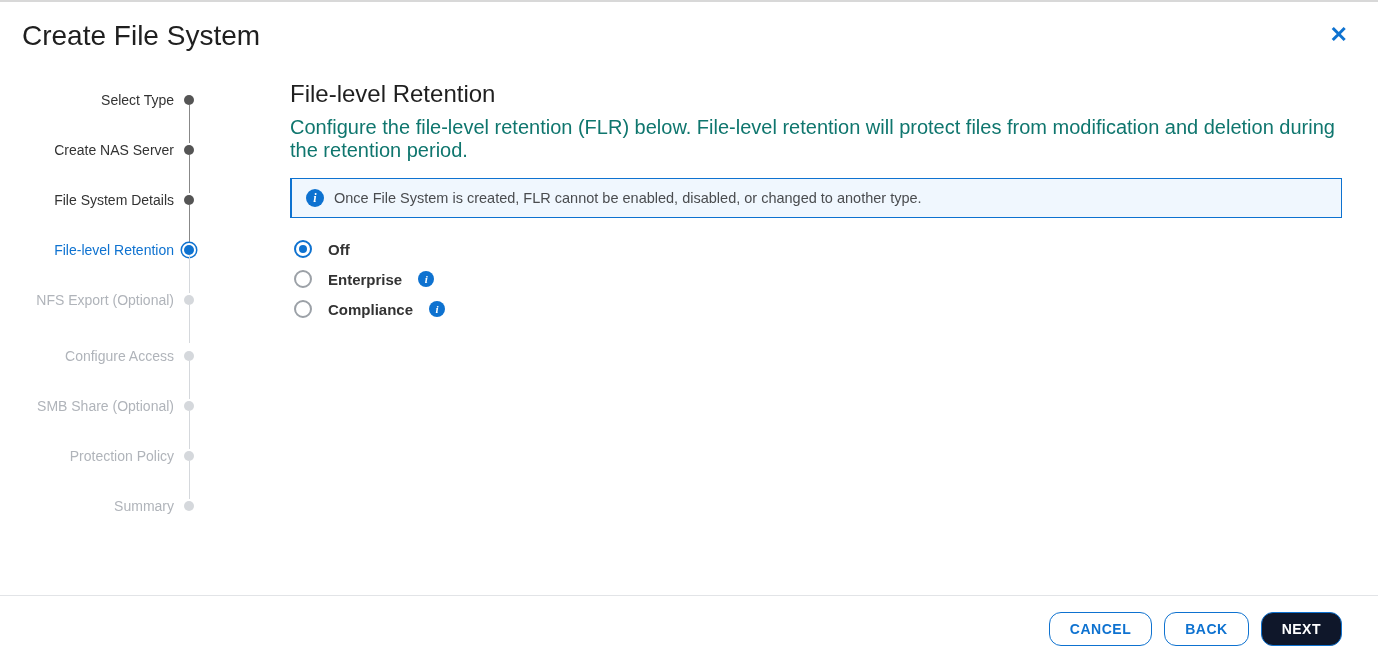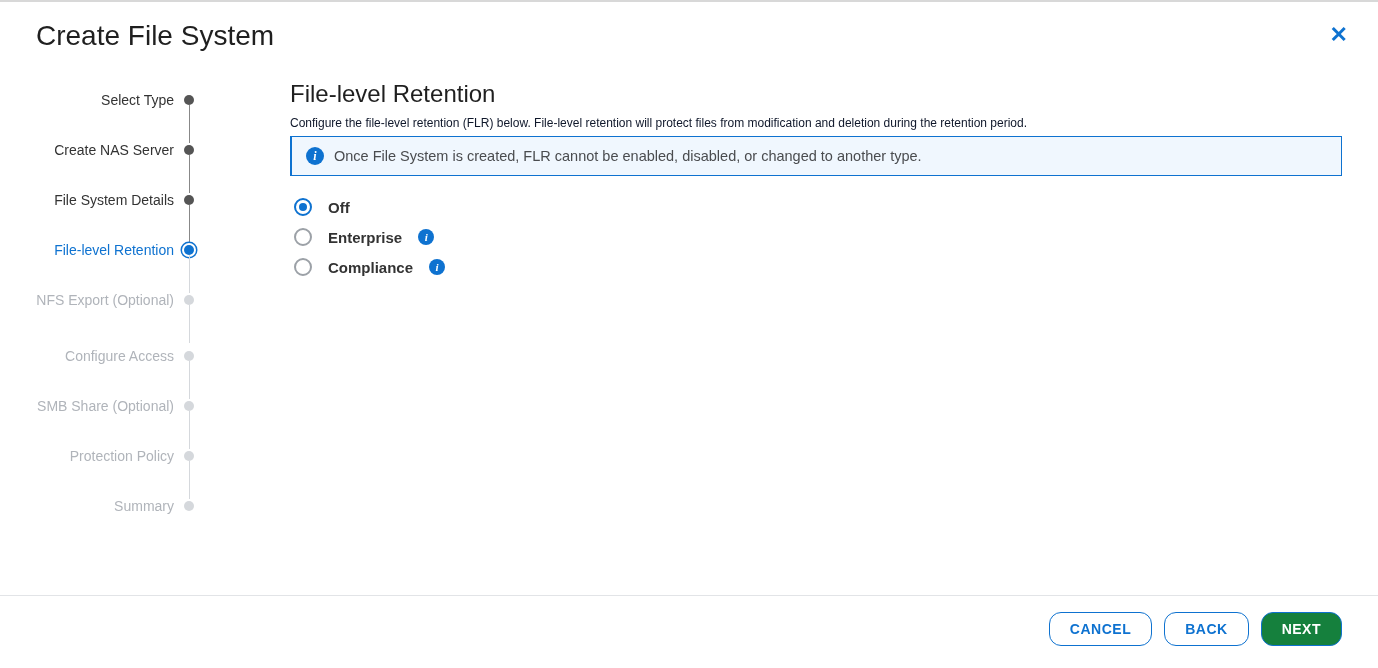--- a/index.html
+++ b/index.html
@@ -8,21 +8,21 @@
 
   .top-bar {
     height: 2px;
     background: #d8d8d8;
   }
 
   .dialog-header {
     display: flex;
     align-items: flex-start;
     justify-content: space-between;
-    padding: 18px 22px 8px 36px;
+    padding: 18px 22px 8px 22px;
   }
   .dialog-title {
     font-size: 28px;
     font-weight: 400;
     color: #1f1f1f;
   }
   .close-x {
     color: #0e72d0;
     font-size: 22px;
     font-weight: 700;
@@ -105,23 +105,23 @@
     padding: 20px 36px 0 80px;
     position: relative;
   }
   .panel-title {
     font-size: 24px;
     font-weight: 400;
     color: #1f1f1f;
     margin-bottom: 8px;
   }
   .panel-subtitle {
-    font-size: 12px;
-    color: #0f172a;
-    margin-bottom: 6px;
+    font-size: 20px;
+    color: #0f766e;
+    margin-bottom: 16px;
   }
 
   .info-box {
     border: 1px solid #0e72d0;
     border-left: 2px solid #0e72d0;
     background: #f0f7fe;
     display: flex;
     align-items: center;
     gap: 10px;
     padding: 10px 14px;
@@ -204,21 +204,21 @@
     font-weight: 600;
     padding: 8px 20px;
     border: 1px solid #0e72d0;
     background: #fff;
     color: #0e72d0;
     cursor: pointer;
     letter-spacing: 0.5px;
     border-radius: 12px;
   }
   .btn.primary {
-    background: #15803d;
+    background: #0f172a;
     color: #fff;
   }
 </style>
 </head>
 <body>
 
 <div class="top-bar"></div>
 
 <div class="dialog-header">
   <div class="dialog-title">Create File System</div>

